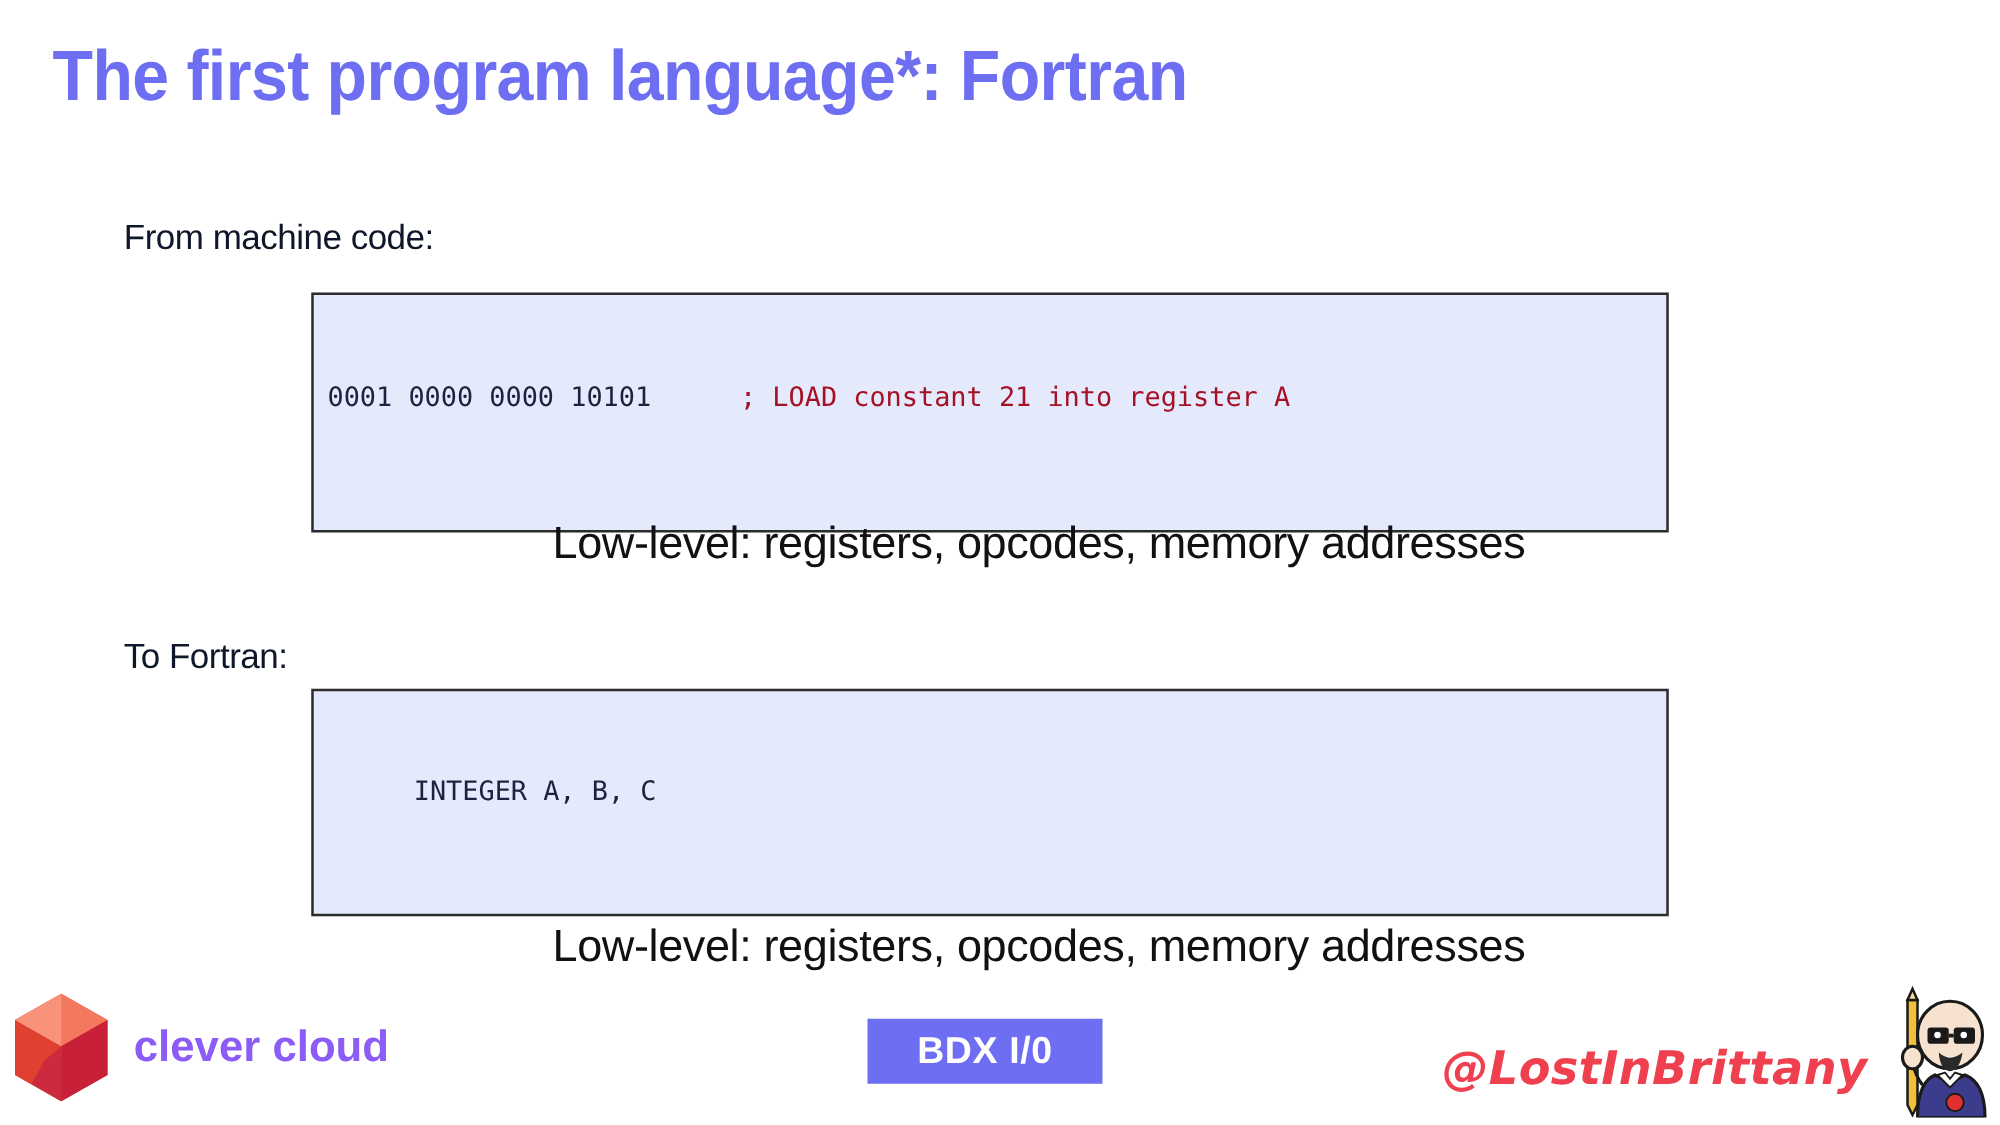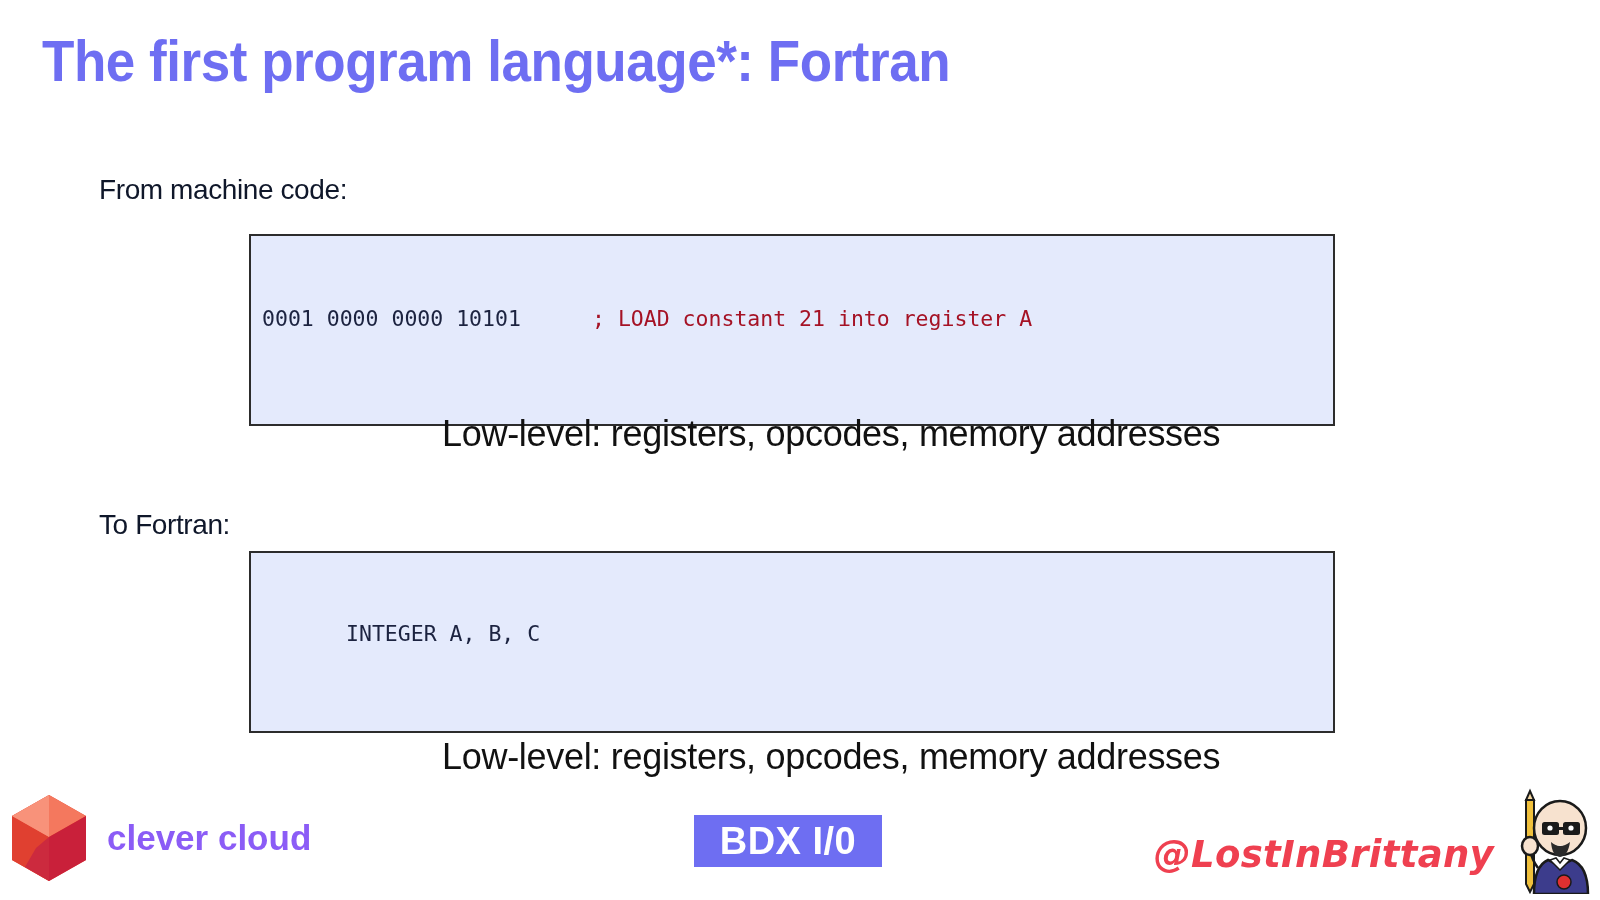--- a/index.html
+++ b/index.html
@@ -60,21 +60,21 @@
     top: 234px;
     width: 1086px;
     height: 192px;
     padding: 15px 0 12px 11px;
   }
   #code-fortran {
     left: 249px;
     top: 551px;
     width: 1086px;
     height: 182px;
-    padding: 13px 0 0 25px;
+    padding: 13px 0 0 10px;
   }
   .code-row { display: block; }
   .bin  { color: #1c2340; }
   .cmt  { color: #a51225; }
   .bin-pad { display: inline-block; width: 330px; }
   .fortran-line { color: #1c2340; }
   .fortran-indent { display: inline-block; width: 70px; }
 
   
   .caption {
@@ -111,21 +111,21 @@
     top: 815px;
     width: 188px;
     height: 52px;
     background: #6e6ef2;
     display: flex;
     align-items: center;
     justify-content: center;
   }
   .bdx-logo-text {
     color: #ffffff;
-    font-size: 38px;
+    font-size: 30px;
     font-weight: bold;
     letter-spacing: 0.5px;
     line-height: 1;
     white-space: nowrap;
   }
 
   .footer-right {
     position: absolute;
     right: 6px;
     top: 788px;

